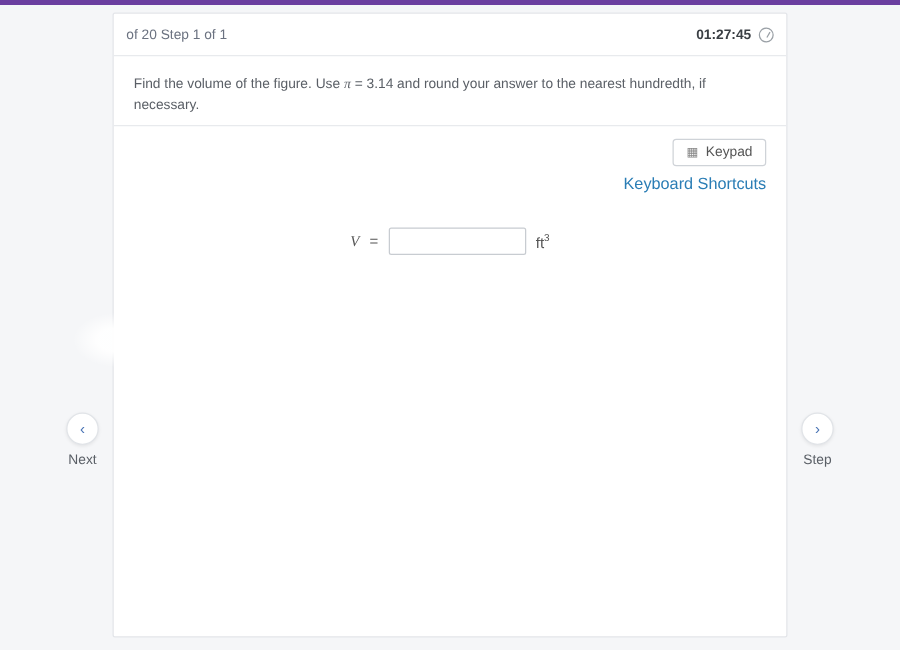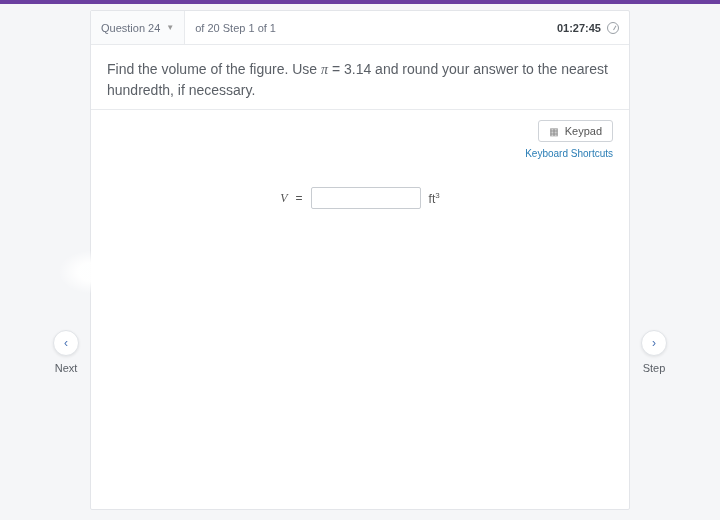--- a/index.html
+++ b/index.html
@@ -66,21 +66,21 @@
     content:"";
     position:absolute;
     left:45%; top:20%;
     width:1px; height:5px;
     background:#9aa0a6;
     transform-origin: bottom;
     transform: rotate(30deg);
   }
   .prompt {
     padding: 14px 16px 8px 16px;
-    font-size: 14px;
+    font-size: 11px;
     color: #5a5f66;
     line-height: 1.5;
   }
   .pi { font-style: italic; font-family: "Times New Roman", serif; }
   .figure {
     display: flex;
     justify-content: center;
     padding: 4px 0 18px 0;
   }
   .divider {
@@ -101,21 +101,21 @@
     font-size: 11px;
     color: #555;
     padding: 4px 10px;
     display: flex;
     align-items: center;
     gap: 6px;
     cursor: pointer;
   }
   .keypad-icon { font-size: 10px; color: #888; }
   .kblink {
-    font-size: 10px;
+    font-size: 13px;
     color: #2a7db5;
     cursor: pointer;
   }
   .answer-row {
     display: flex;
     justify-content: center;
     align-items: center;
     padding: 22px 0 40px 0;
     gap: 8px;
     font-size: 12px;
@@ -165,24 +165,20 @@
     pointer-events: none;
   }
 </style>
 </head>
 <body>
 
 <div class="topbar"></div>
 
 <div class="card">
   <div class="card-header">
-    <div class="qsel">
-      <span>Question 24</span>
-      <span class="caret">▼</span>
-    </div>
     <div class="step">of 20 Step 1 of 1</div>
     <div class="timer">
       <span>01:27:45</span>
       <span class="timer-icon"></span>
     </div>
   </div>
 
   <div class="prompt">
     <span>Find the volume of the figure. Use </span><span class="pi">π</span><span> = </span><span>3.14</span><span> and round your answer to the nearest hundredth, if necessary.</span>
   </div>

